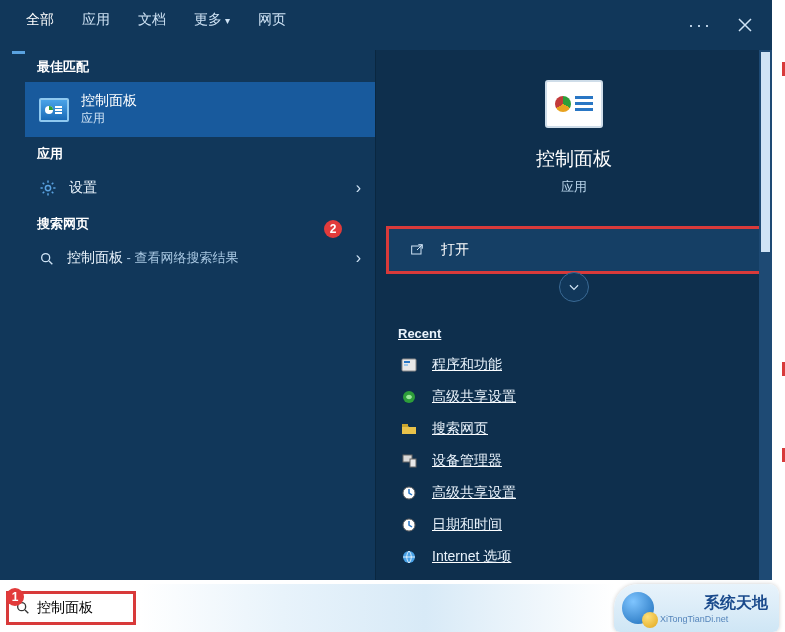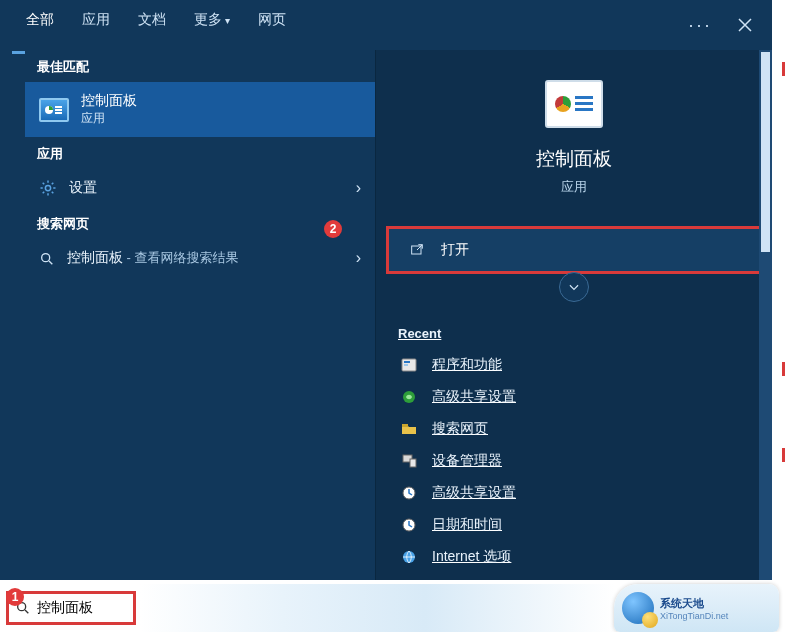--- a/index.html
+++ b/index.html
@@ -158,21 +158,21 @@
     display:flex; align-items:center; gap:6px;
     padding: 4px 8px;
     box-shadow: 0 0 4px rgba(0,0,0,.2);
   }
   .wm-globe { width:32px; height:32px; border-radius:50%;
     background: radial-gradient(circle at 35% 30%, #7fc5ff, #1a6bb8);
     position:relative;
   }
   .wm-globe .mini { position:absolute; right:-4px; bottom:-4px; width:16px; height:16px; border-radius:50%;
     background: radial-gradient(circle at 35% 30%, #ffe07a, #e0a61b); }
-  .wm-text .a { font-size:11px; font-weight:700; color:#1a4a8c; }
+  .wm-text .a { font-size:16px; font-weight:700; color:#1a4a8c;margin-left:44px; }
   .wm-text .b { font-size:9px; color:#5585bb; }
 
   .taskbar-fade {
     position:absolute; left:140px; bottom:0; right:170px; height:48px;
     background: linear-gradient(90deg, #fff 0%, #e8f3fb 30%, #d8eaf7 60%, #fff 100%);
   }
 
   
   .red-edge { position:absolute; right:0; width:3px; background:#d83a3a; }
   .re1 { top:62px; height:14px; }

